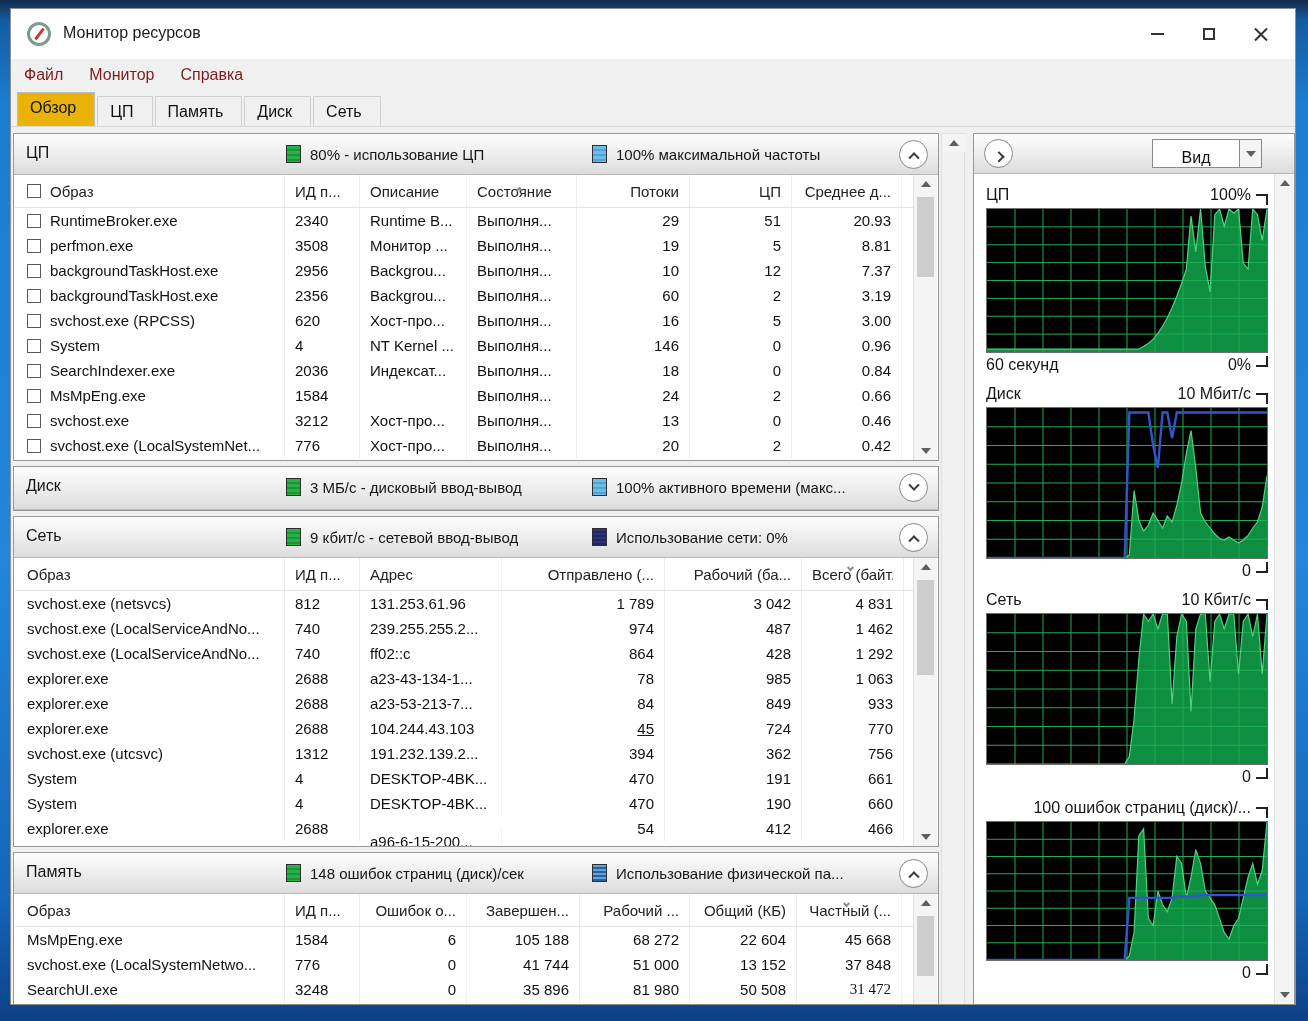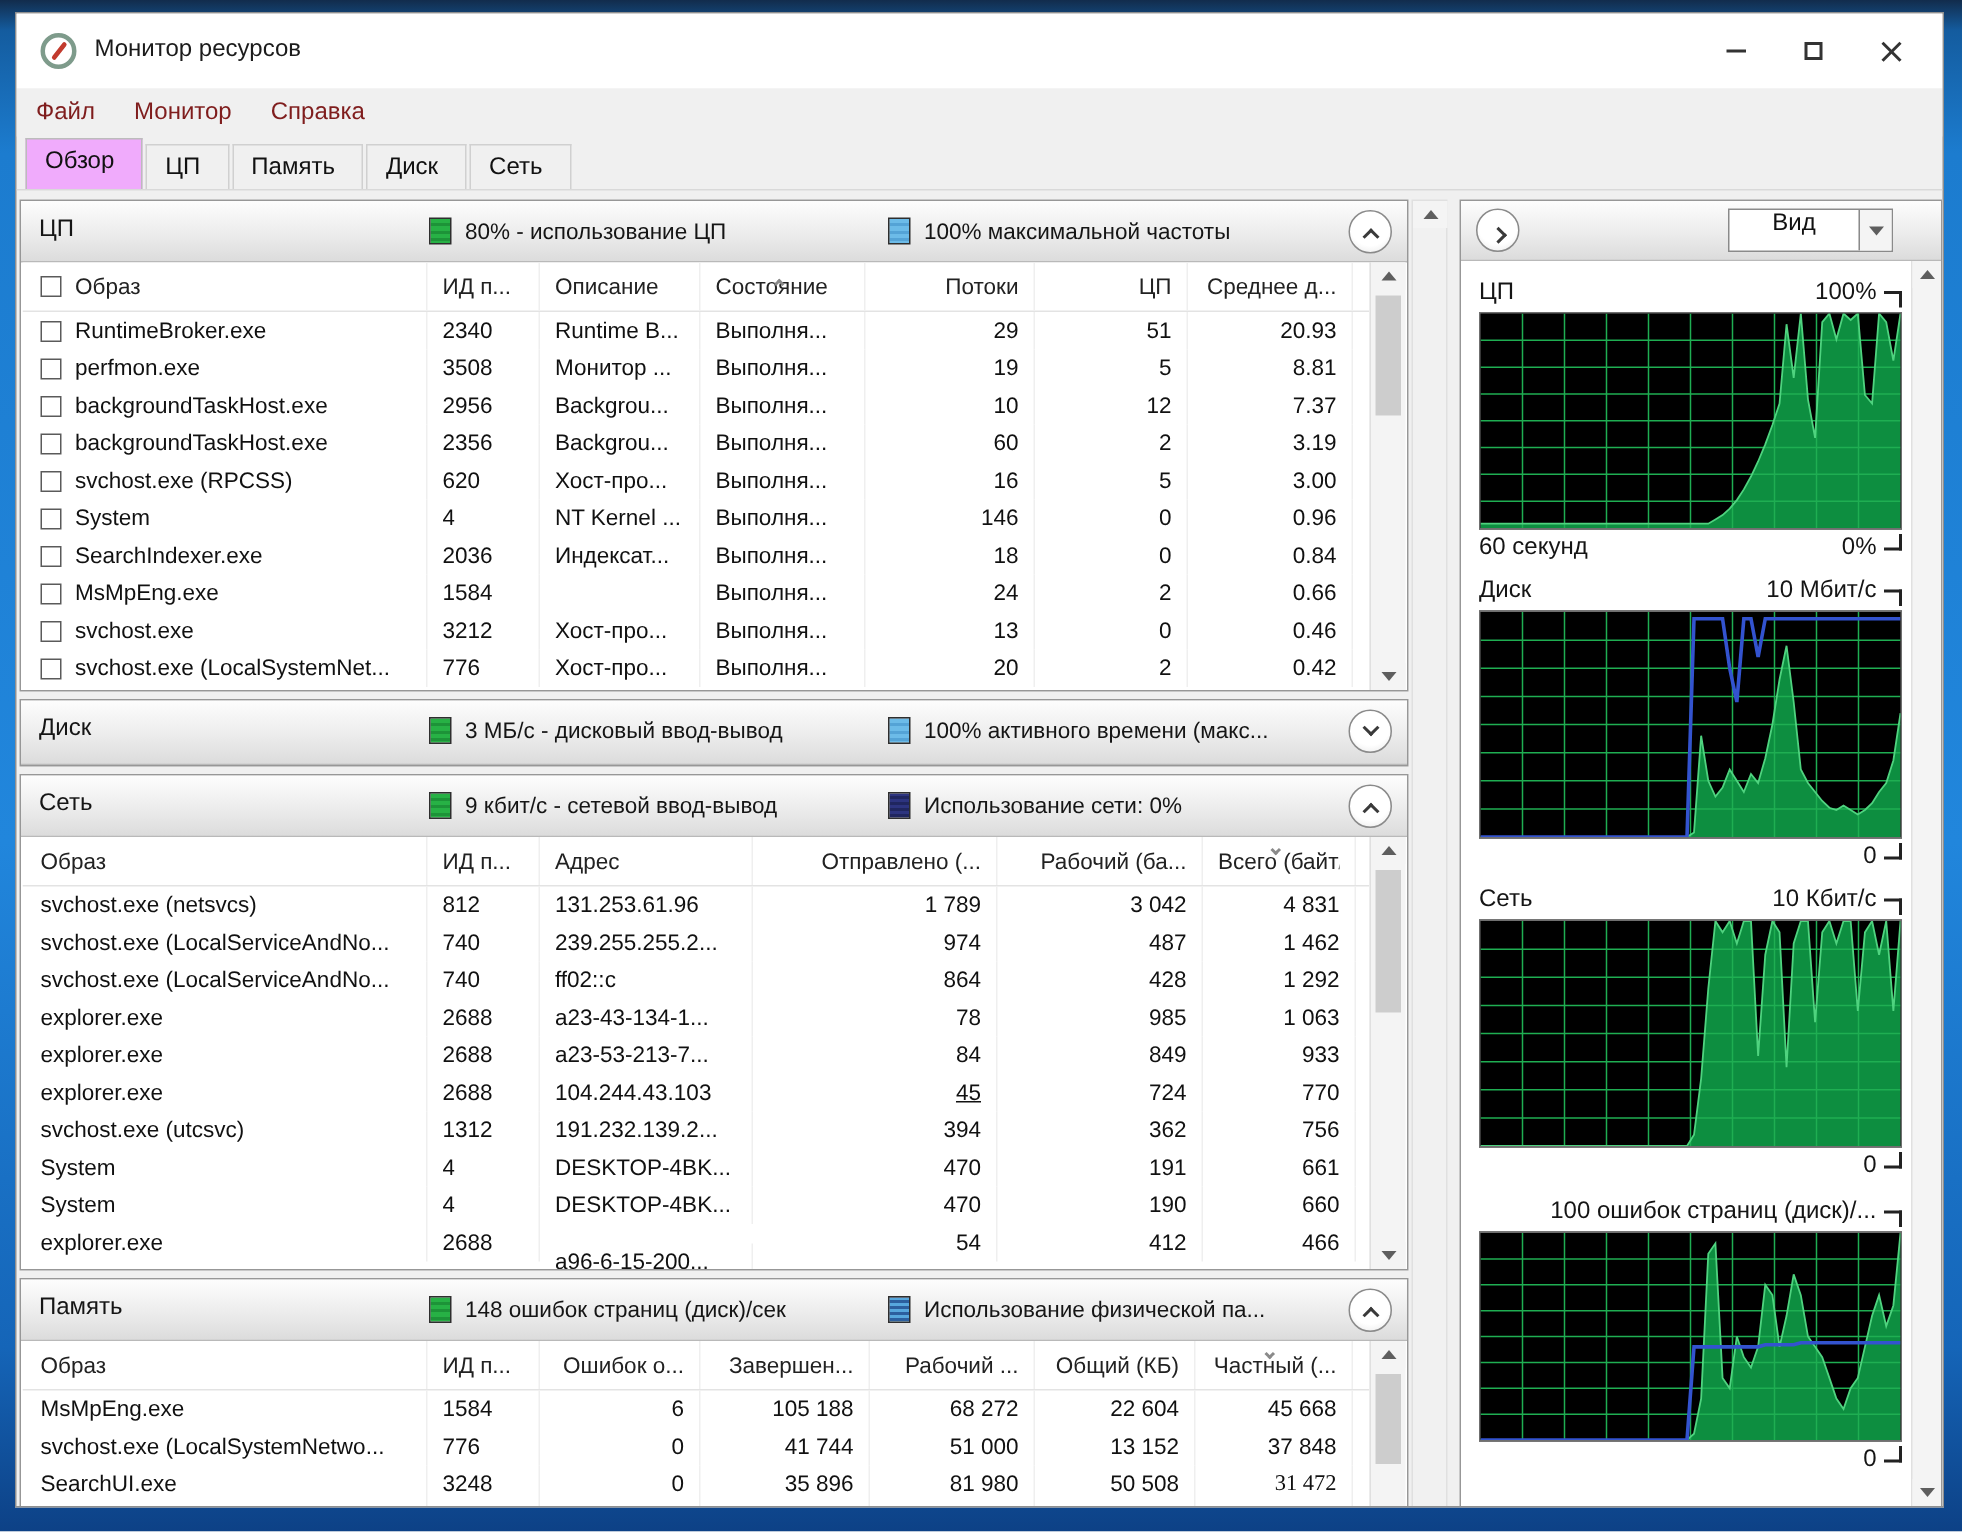--- a/index.html
+++ b/index.html
@@ -23,21 +23,21 @@
   .glyph-max { width:12px; height:12px; border:2px solid #333; }
   .glyph-close { position:relative; width:14px; height:14px; }
   .glyph-close::before,.glyph-close::after { content:""; position:absolute; left:6px; top:-1px; width:2px; height:17px; background:#333; }
   .glyph-close::before { transform:rotate(45deg); } .glyph-close::after { transform:rotate(-45deg); }
 
   
   .menubar { position:absolute; left:0; top:50px; right:0; height:32px; background:#f0f0f0; display:flex; align-items:center; }
   .menu-item { padding:4px 13px; font-size:16px; color:#7f1d1d; }
   .tabstrip { position:absolute; left:0; top:82px; right:0; height:36px; display:flex; align-items:flex-end; border-bottom:1px solid #d9d9d9; padding-left:6px; }
   .tab { font-size:16px; color:#111; padding:6px 18px 7px 12px; border:1px solid #d0d0d0; border-bottom:none; background:#f0f0f0; margin-right:2px; height:30px; }
-  .tab.active { background:#f0abfc; height:34px; border-color:#bcbcbc; font-size:16px; position:relative; z-index:2; }
+  .tab.active { background:#eab308; height:34px; border-color:#bcbcbc; font-size:16px; position:relative; z-index:2; }
 
   
   .section { position:absolute; left:2px; width:926px; background:#ffffff; border:1px solid #979797; overflow:hidden; }
   .sechead { position:absolute; left:0; top:0; right:0; height:41px;
     background:linear-gradient(180deg,#fdfdfd 0%,#ececec 55%,#dcdcdc 100%); border-bottom:1px solid #b9b9b9; }
   .sectitle { position:absolute; left:12px; top:10px; font-size:16px; color:#151515; }
   .badge { position:absolute; top:11px; display:flex; align-items:center; }
   .badge .label { font-size:15px; color:#151515; margin-left:9px; white-space:nowrap; }
   .sw { width:15px; height:18px; border:1px solid #2e2e2e; }
   .sw.green { background:repeating-linear-gradient(180deg,#27b145 0 3px,#1d9338 3px 5px); }
@@ -72,21 +72,21 @@
   .thumb { position:absolute; left:3px; width:17px; background:#cdcdcd; }
   .mainscroll { position:absolute; left:930px; top:124px; width:24px; height:872px; background:#f1f1f1; border:1px solid #e0e0e0; }
 
   
   .rightpanel { position:absolute; left:962px; top:124px; width:322px; height:872px; background:#ffffff; border:1px solid #979797; }
   .rp-head { position:absolute; left:0; top:0; right:0; height:40px;
     background:linear-gradient(180deg,#fdfdfd 0%,#ececec 55%,#dcdcdc 100%); border-bottom:1px solid #b9b9b9; }
   .rp-collapse { position:absolute; left:10px; top:5px; width:29px; height:29px; border:1px solid #8a8a8a; border-radius:50%;
     background:radial-gradient(circle at 50% 35%,#ffffff 60%,#e7e7e7 100%); display:flex; align-items:center; justify-content:center; }
   .viewbtn { position:absolute; right:32px; top:5px; width:110px; height:29px; background:#fff; border:1px solid #8a8a8a;
-    display:flex; align-items:flex-start; }
+    display:flex; align-items:flex-end; }
   .viewbtn .vlabel { flex:1; text-align:center; font-size:16px; color:#111; }
   .viewbtn .varrow { width:22px; height:100%; border-left:1px solid #8a8a8a; display:flex; align-items:center; justify-content:center; background:#f4f4f4; }
   .rp-scroll { position:absolute; right:0; top:40px; bottom:0; width:20px; background:#f4f4f4; border-left:1px solid #e0e0e0; }
   .rp-content { position:absolute; left:12px; top:48px; width:282px; }
   .glabel { display:flex; align-items:center; height:26px; font-size:16px; color:#151515; }
   .glabel .gl-left { flex:1; white-space:nowrap; }
   .glabel .gl-right { white-space:nowrap; }
   .glabel.bottom { height:24px; }
   .brk { width:12px; height:11px; margin-left:5px; }
   .brk.top { border-top:2px solid #222; border-right:2px solid #222; margin-top:8px; }

